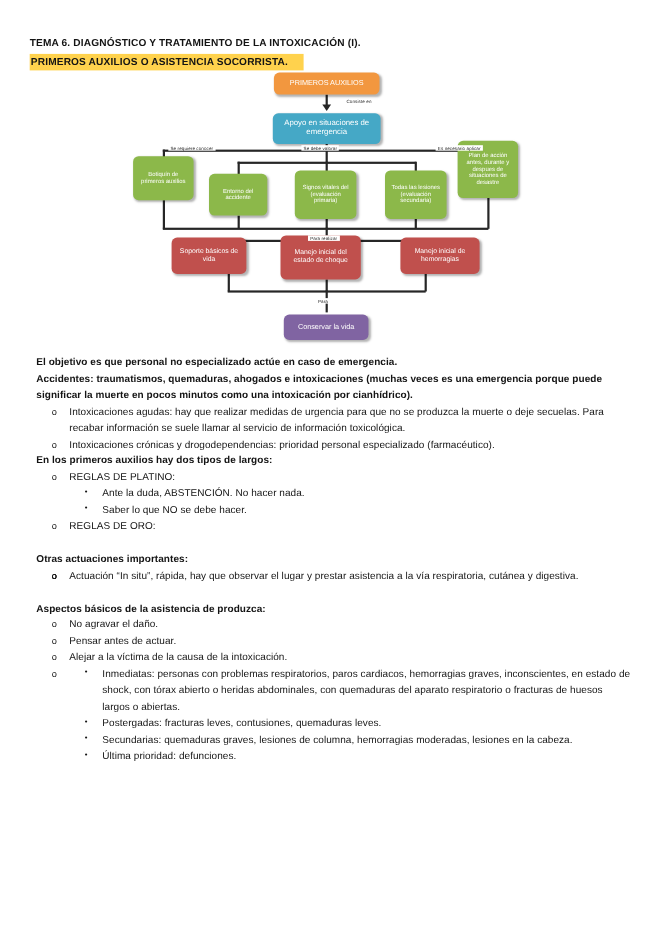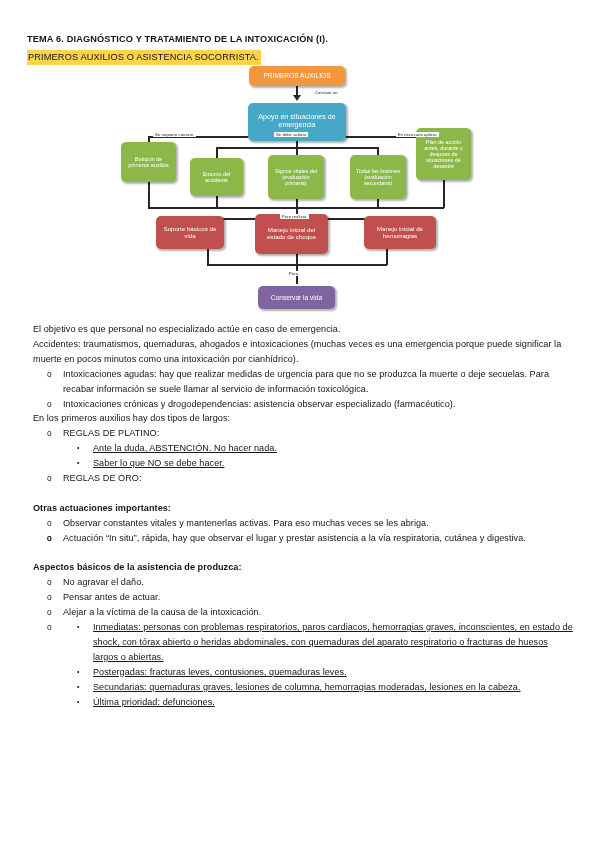--- a/index.html
+++ b/index.html
@@ -14,23 +14,23 @@
   .page{ position:relative; width:599px; height:848px; padding:0; box-sizing:border-box; }
 
   
   .heading-block{ position:absolute; left:27px; top:33px; width:540px; }
   .doc-title{
     font-size:9.2px; font-weight:bold; letter-spacing:.15px;
     line-height:13px; white-space:nowrap; color:#141414;
   }
   .doc-subtitle{
     display:inline-block; margin-top:2px;
-    font-size:9.2px; font-weight:normal; letter-spacing:.15px;
+    font-size:9.2px; font-weight:bold; letter-spacing:.15px;
     line-height:13px; white-space:nowrap; color:#141414;
-    background:#FFD24D; padding:1px 2px 1px 1px;
+    background:#FFD24D; padding:1px 14px 1px 1px;
   }
 
   
   .chart{ position:absolute; left:0; top:60px; width:599px; height:255px; }
   .node{
     position:absolute; box-sizing:border-box;
     border-radius:5px; color:#ffffff;
     display:flex; align-items:center; justify-content:center; text-align:center;
     line-height:1.12; padding:2px 3px;
     box-shadow:1.5px 1.5px 2px rgba(0,0,0,.30);
@@ -53,41 +53,41 @@
   .arrow-head{
     position:absolute; width:0; height:0; z-index:3;
     border-left:4px solid transparent; border-right:4px solid transparent;
     border-top:6px solid #262626;
   }
 
   
   .body-text{ position:absolute; left:33px; top:322px; width:542px; }
   .p{
     font-size:9.1px; line-height:14.9px; color:#141414; margin:0;
-    letter-spacing:.05px; text-align:left;
+    letter-spacing:.05px; text-align:left;font-weight:bold;
   }
   .p.bold{ font-weight:bold; }
   .spacer{ height:14.9px; }
 
   ul.lvl1, ul.lvl2{ list-style:none; margin:0; padding:0; }
   ul.lvl1 > li{
     position:relative; padding-left:30px; font-size:9.1px; line-height:14.9px;
     color:#141414; letter-spacing:.05px;
   }
   ul.lvl1 > li > .mk{
     position:absolute; left:14px; top:0; font-size:8.4px; line-height:14.9px;
   }
   ul.lvl2 > li{
     position:relative; padding-left:30px; font-size:9.1px; line-height:14.9px;
     color:#141414; letter-spacing:.05px;
   }
   ul.lvl2 > li > .mk{
     position:absolute; left:14px; top:0; font-size:7px; line-height:14.9px;
   }
-  ul.lvl2{ margin-left:30px;text-decoration:underline; }
+  ul.lvl2{ margin-left:30px; }
 </style>
 </head>
 <body>
 
 <div class="page">
 
   <div class="heading-block">
     <div class="doc-title">TEMA 6. DIAGNÓSTICO Y TRATAMIENTO DE LA INTOXICACIÓN (I).</div>
     <div class="doc-subtitle">PRIMEROS AUXILIOS O ASISTENCIA SOCORRISTA.</div>
   </div>
@@ -95,21 +95,21 @@
   <div class="chart">
 
     <div class="node n-orange" style="left:249px; top:6px; width:96px; height:20px; font-size:6.6px;">
       <span>PRIMEROS AUXILIOS</span>
     </div>
 
     <div class="edge v" style="left:296px; top:26px; height:12px;"></div>
     <div class="arrow-head" style="left:293px; top:35px;"></div>
     <div class="elabel" style="left:313px; top:30px;">Consiste en</div>
 
-    <div class="node n-blue" style="left:248px; top:43px; width:98px; height:38px; font-size:7.1px;">
+    <div class="node n-blue" style="left:248px; top:43px; width:98px; height:28px; font-size:7.1px;">
       <span>Apoyo en situaciones de emergencia</span>
     </div>
 
     <div class="edge v" style="left:296px; top:69px; height:8px;"></div>
 
     <div class="edge h" style="left:148px; top:76px; width:297px;"></div>
 
     <div class="elabel" style="left:153px; top:72px;">Se requiere conocer</div>
     <div class="elabel" style="left:274px; top:72px;">Se debe valorar</div>
     <div class="elabel" style="left:396px; top:72px;">Es necesario aplicar</div>
@@ -181,21 +181,21 @@
     <p class="p">El objetivo es que personal no especializado actúe en caso de emergencia.</p>
     <p class="p">Accidentes: traumatismos, quemaduras, ahogados e intoxicaciones (muchas veces es una emergencia porque puede significar la muerte en pocos minutos como una intoxicación por cianhídrico).</p>
 
     <ul class="lvl1">
       <li>
         <span class="mk">o</span>
         <span>Intoxicaciones agudas: hay que realizar medidas de urgencia para que no se produzca la muerte o deje secuelas. Para recabar información se suele llamar al servicio de información toxicológica.</span>
       </li>
       <li>
         <span class="mk">o</span>
-        <span>Intoxicaciones crónicas y drogodependencias: asistencia observar especializado (farmacéutico).</span>
+        <span>Intoxicaciones crónicas y drogodependencias: prioridad personal especializado (farmacéutico).</span>
       </li>
     </ul>
 
     <p class="p">En los primeros auxilios hay dos tipos de largos:</p>
 
     <ul class="lvl1">
       <li>
         <span class="mk">o</span>
         <span>REGLAS DE PLATINO:</span>
       </li>
@@ -216,21 +216,20 @@
         <span>REGLAS DE ORO:</span>
       </li>
     </ul>
 
     <div class="spacer"></div>
     <p class="p bold">Otras actuaciones importantes:</p>
 
     <ul class="lvl1">
       <li>
         <span class="mk">o</span>
-        <span>Observar constantes vitales y mantenerlas activas. Para eso muchas veces se les abriga.</span>
       </li>
       <li>
         <span class="mk">o</span>
       </li>
       <li>
         <span class="mk">o</span>
         <span>Actuación “In situ”, rápida, hay que observar el lugar y prestar asistencia a la vía respiratoria, cutánea y digestiva.</span>
       </li>
     </ul>
 

